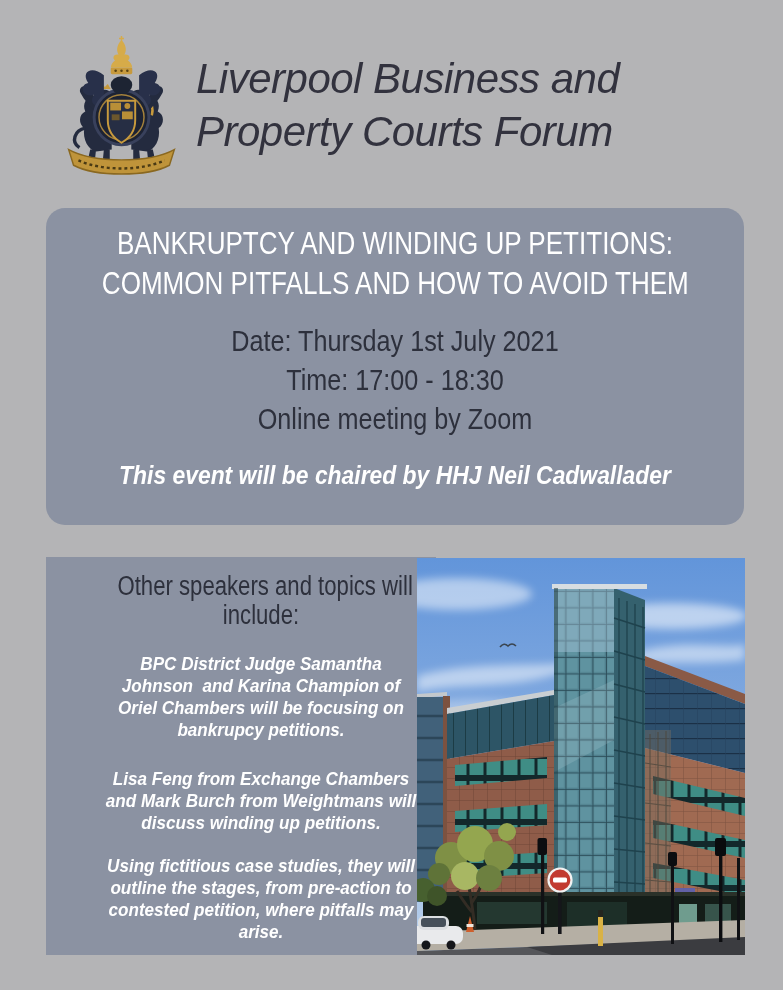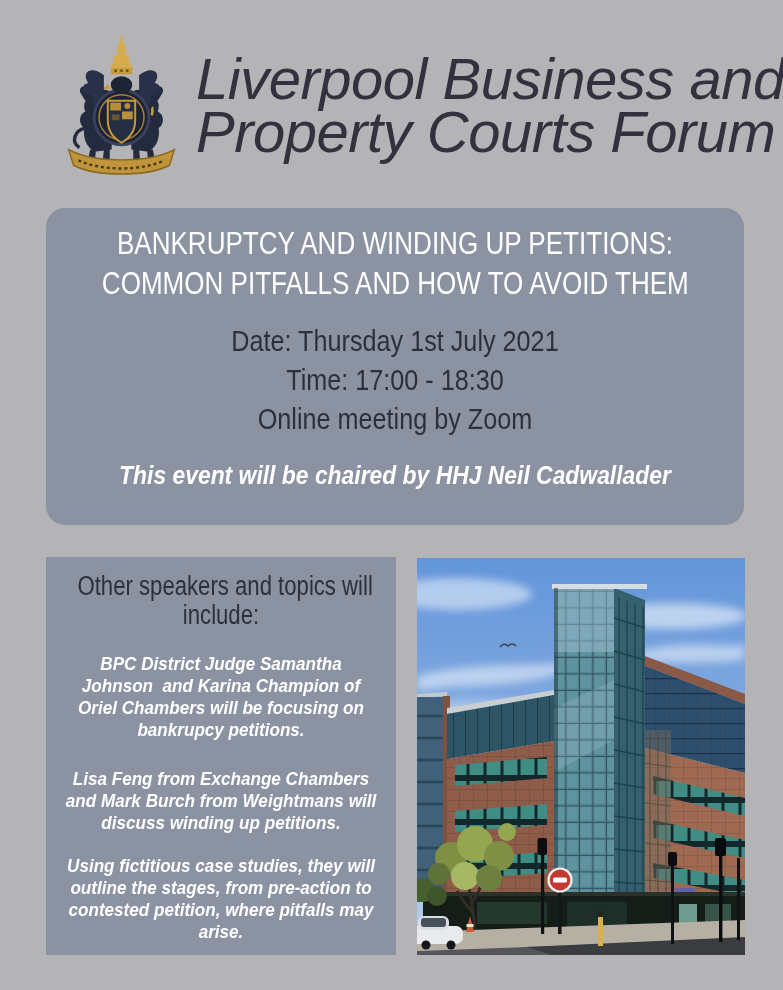--- a/index.html
+++ b/index.html
@@ -1,34 +1,34 @@
 <!DOCTYPE html>
 <html><head>
 <meta charset="utf-8">
 <style>
   html,body{margin:0;padding:0;background:#b4b4b6;}
   .page{position:relative;width:783px;height:990px;background:#b4b4b6;overflow:hidden;
         font-family:"Liberation Sans",sans-serif;}
   
   .crest{position:absolute;left:53px;top:32px;width:137px;height:153px;}
   .title{position:absolute;left:196px;top:52px;width:556px;
-         font-size:58px;line-height:53px;font-style:italic;color:#32323e;
+         font-size:42px;line-height:53px;font-style:italic;color:#32323e;
          white-space:pre;letter-spacing:-0.5px;}
   
   .event-panel{position:absolute;left:46px;top:208px;width:698px;height:317px;
                background:#8b92a2;text-align:center;border-radius:19px;}
   .headline{margin-top:16px;font-size:31px;line-height:40px;color:#ffffff;
             white-space:pre;transform:scaleX(0.84);transform-origin:50% 0;}
   .meta{margin-top:17px;font-size:30px;line-height:39px;color:#2d303c;
         transform:scaleX(0.84);transform-origin:50% 0;}
   .chair{margin-top:20px;font-size:26px;line-height:34px;color:#ffffff;
          font-weight:bold;font-style:italic;transform:scaleX(0.88);transform-origin:50% 0;}
   
   .speakers-panel{position:absolute;left:46px;top:557px;width:350px;height:398px;
-                  background:#8b92a2;text-align:center;}
+                  background:#8b92a2;text-align:center;padding-left:40px;}
   .speakers-heading{margin-top:15px;font-size:27px;line-height:28.5px;color:#2d303c;
                     white-space:pre;transform:scaleX(0.82);transform-origin:50% 0;}
   .speaker-par{font-size:19px;line-height:22px;color:#ffffff;font-style:italic;font-weight:600;
                white-space:pre;transform:scaleX(0.9);transform-origin:50% 0;}
   .p1{margin-top:24px;} .p2{margin-top:27px;} .p3{margin-top:21px;}
   
   .photo{position:absolute;left:417px;top:558px;width:328px;height:397px;display:block;}
 </style>
 <title>Liverpool Business and Property Courts Forum</title></head>
 <body>

